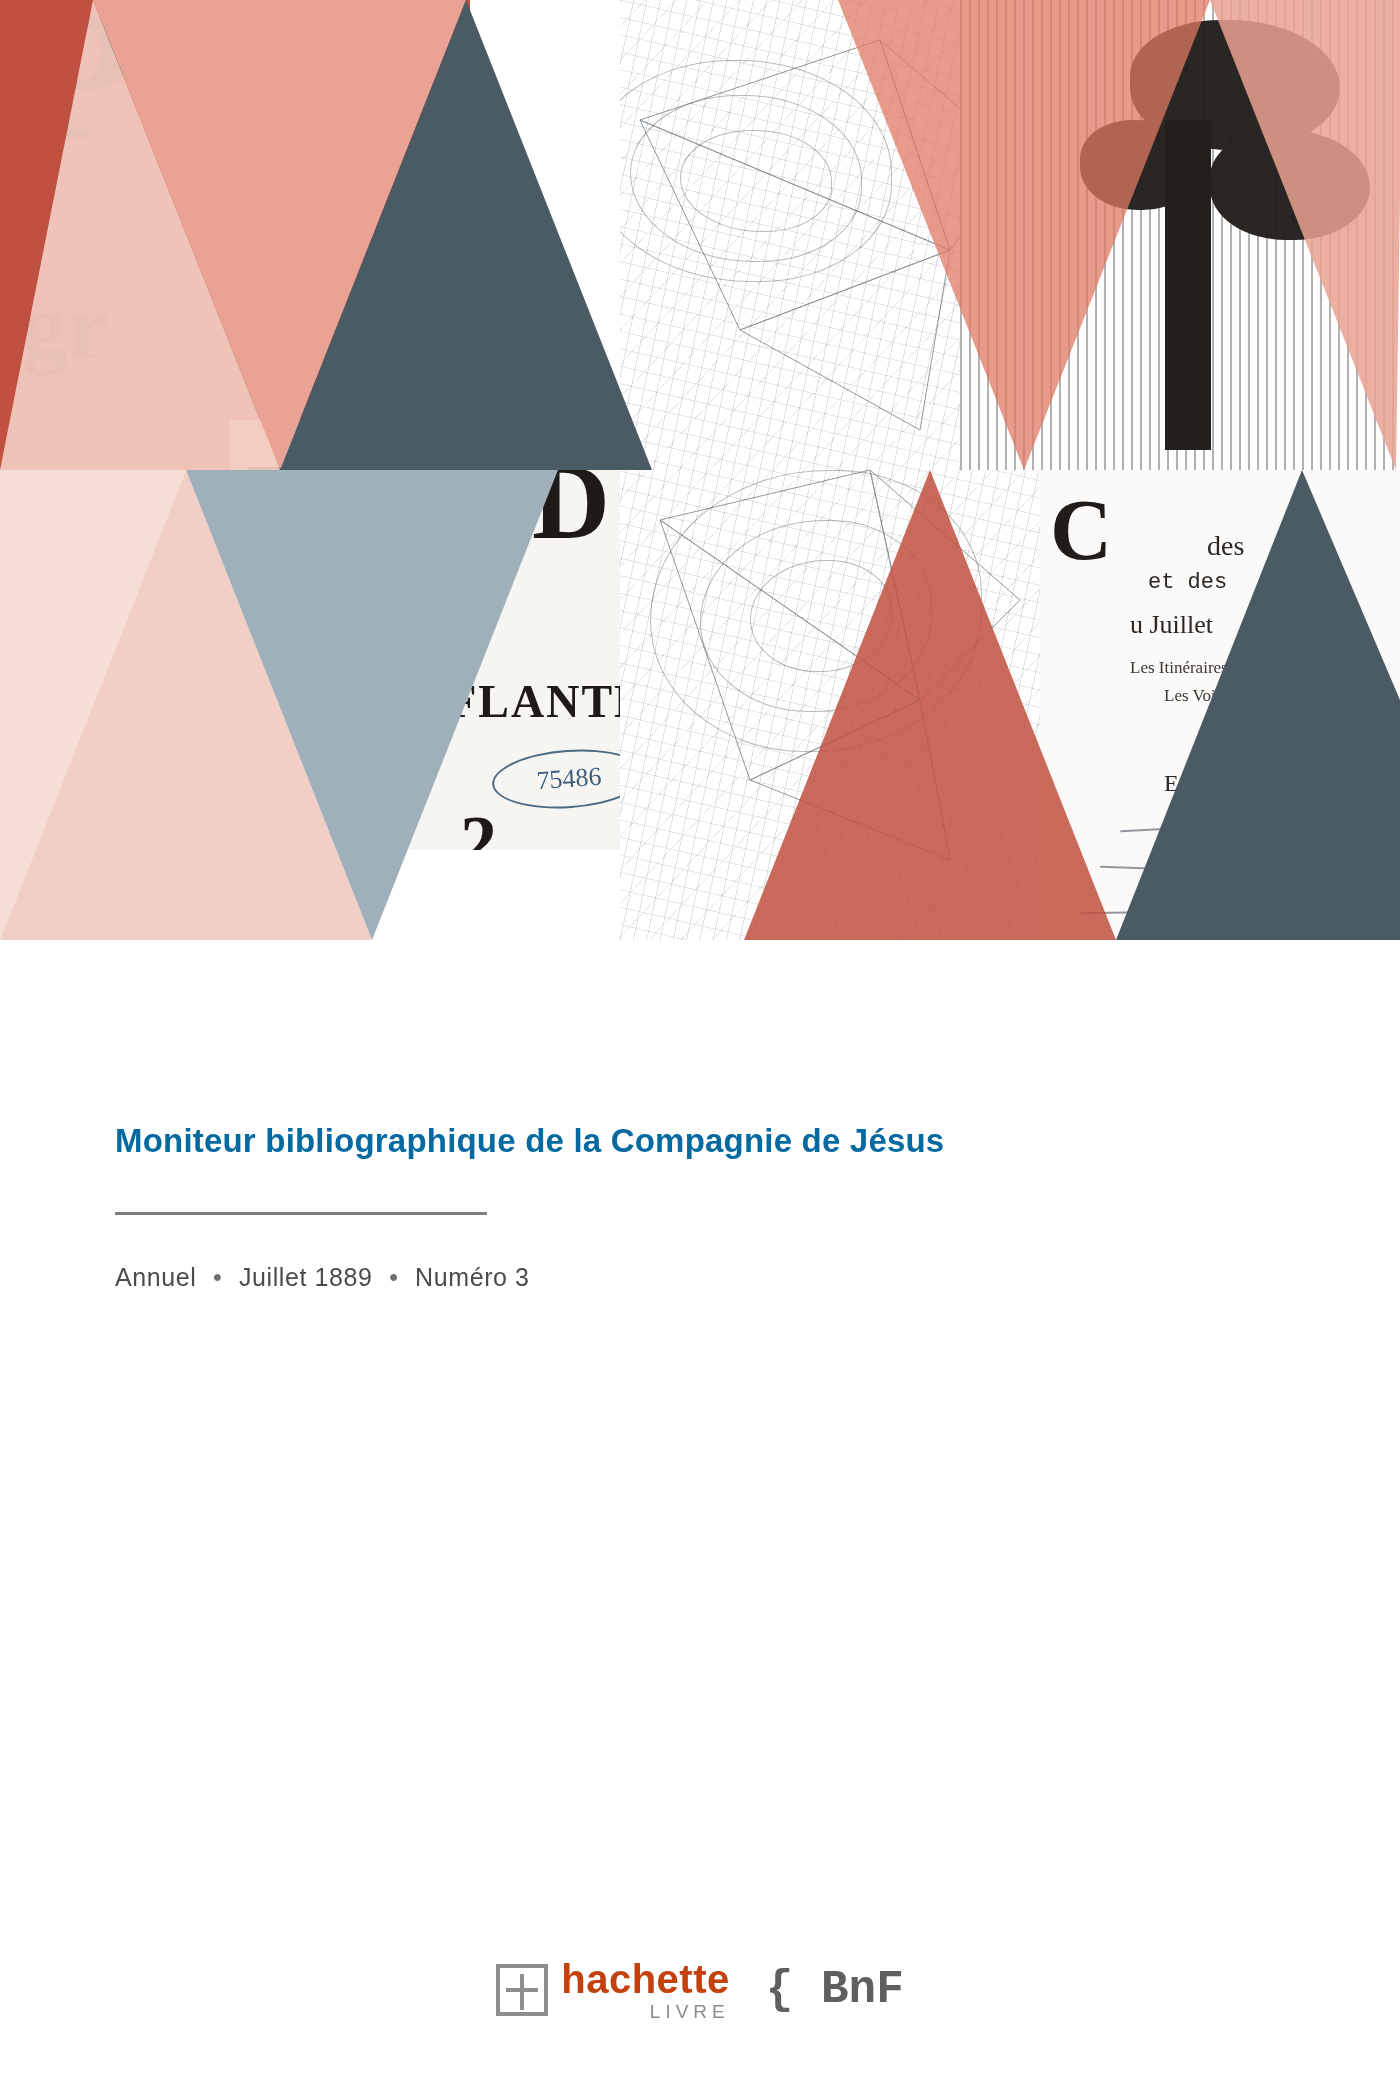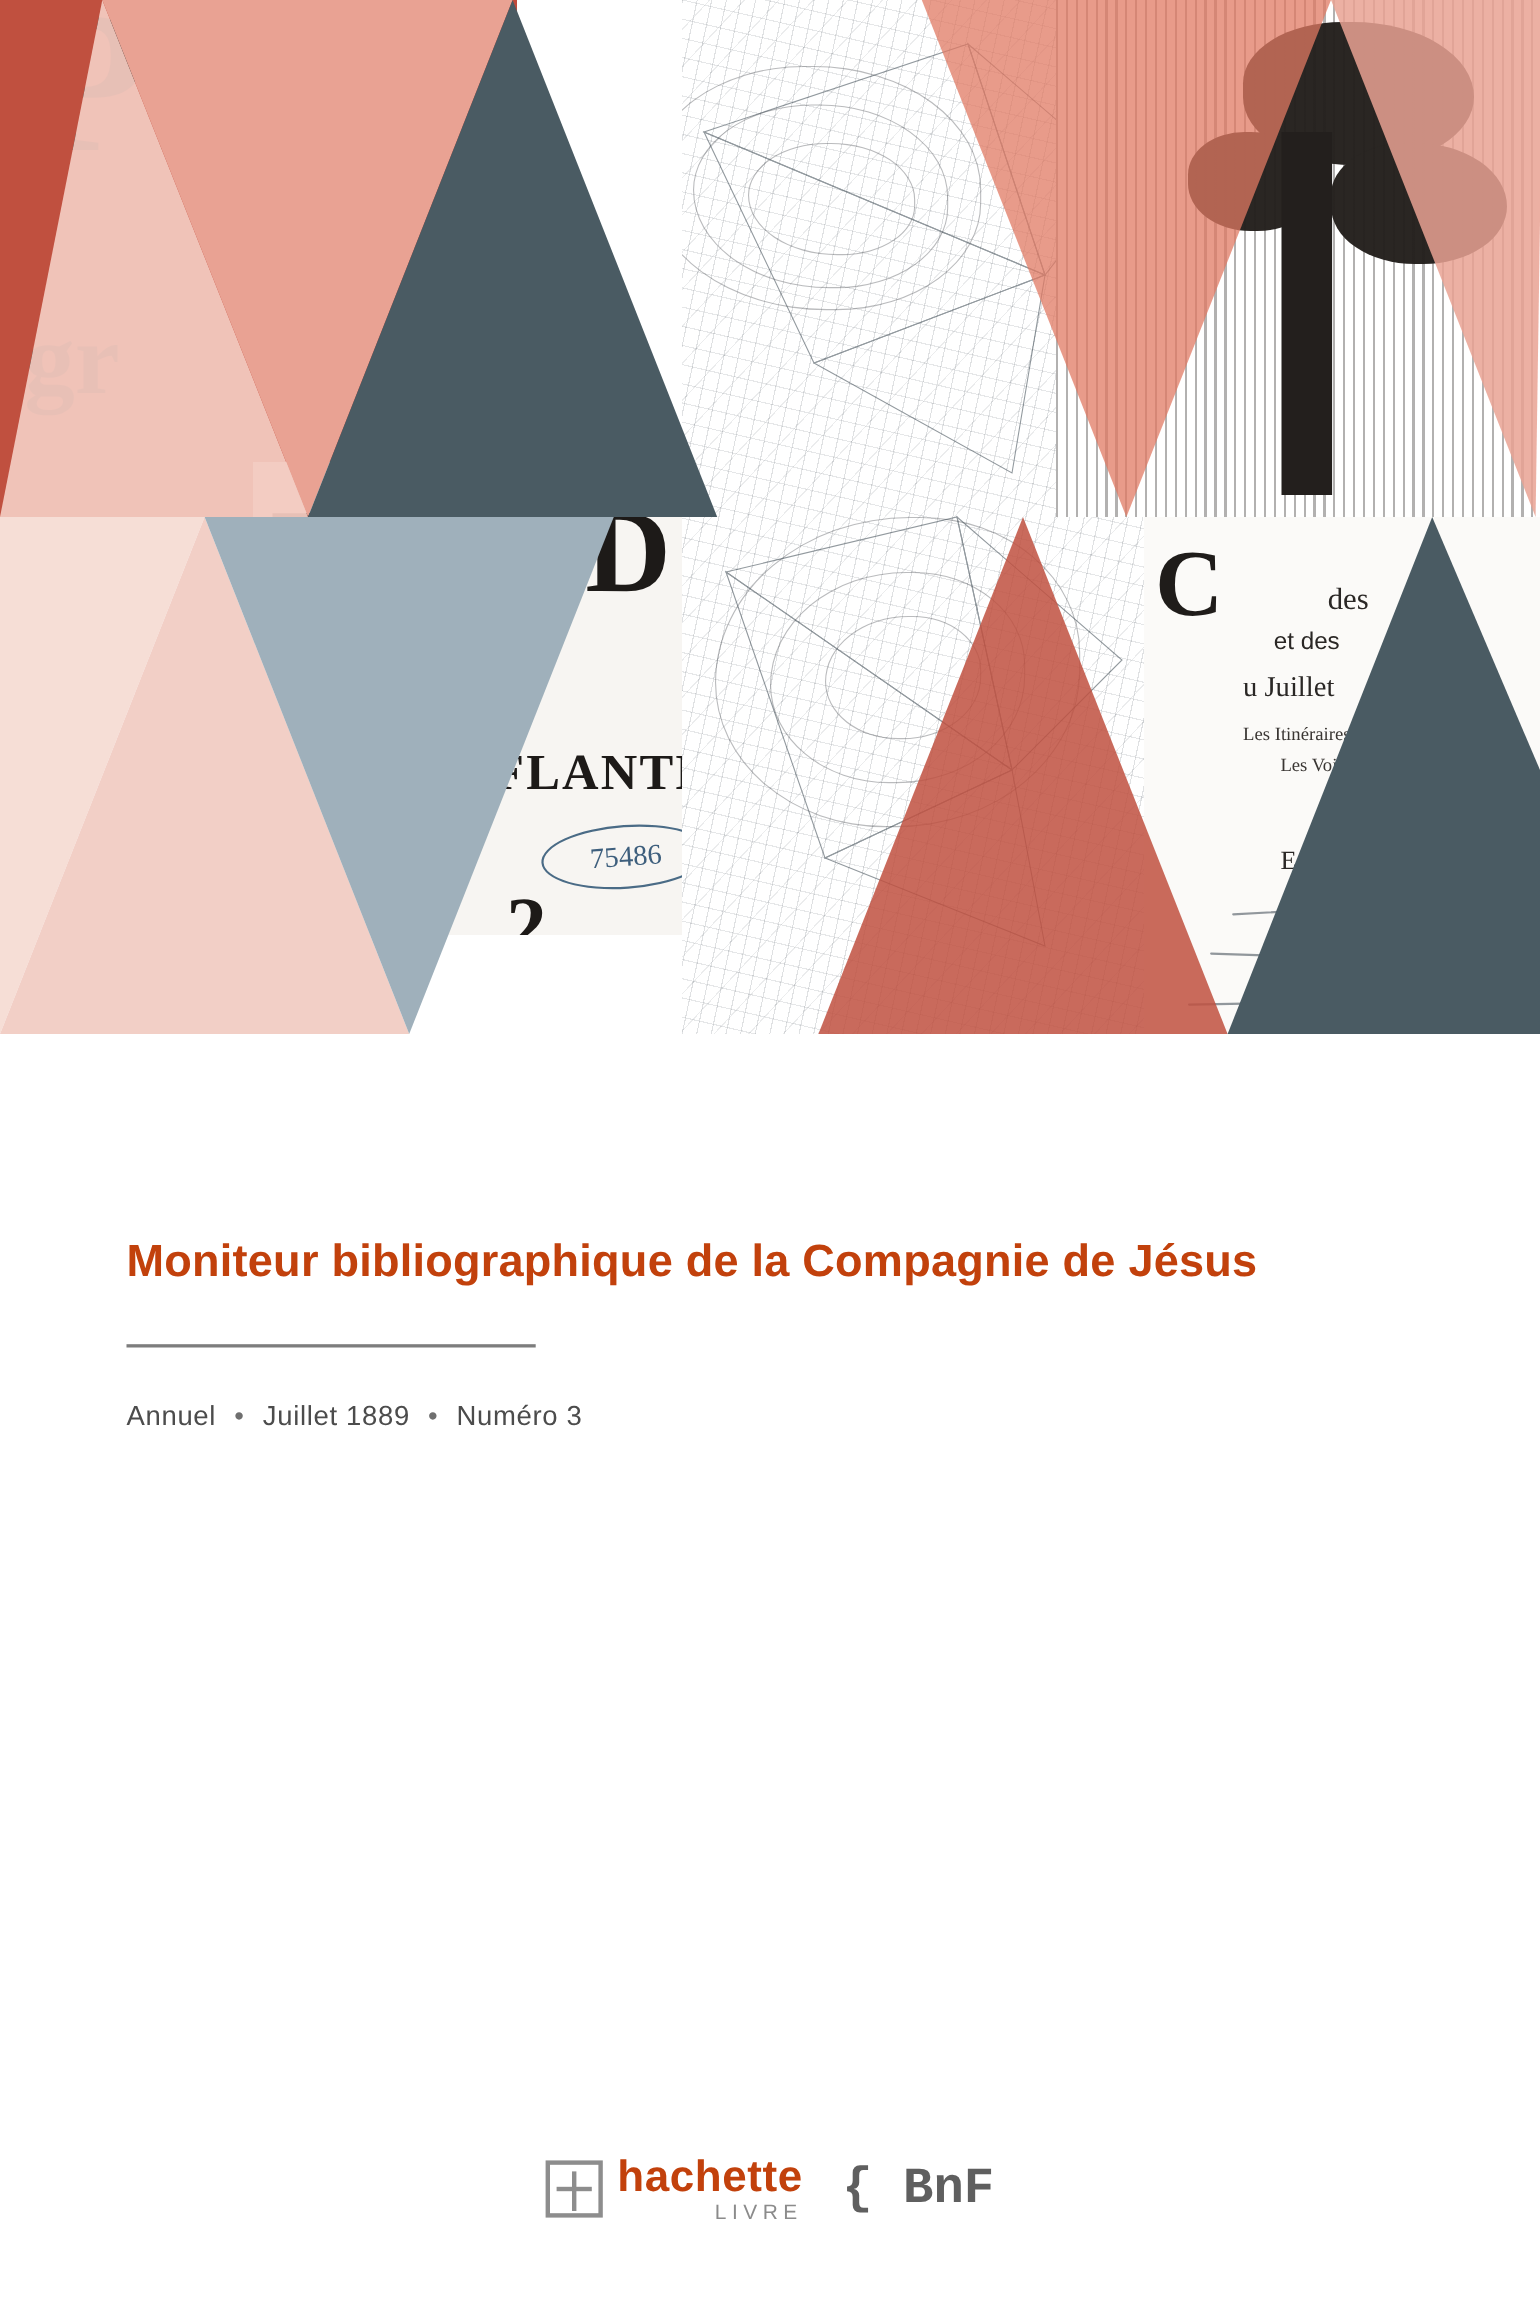--- a/index.html
+++ b/index.html
@@ -187,23 +187,23 @@
 
   
   .title-area {
     position: absolute;
     left: 115px;
     top: 1120px;
     width: 1060px;
   }
   .book-title {
     font-family: "Liberation Sans", sans-serif;
-    font-size: 41px;
-    font-weight: 700;
-    color: #c2410c;
+    font-size: 33px;
+    font-weight: 700;
+    color: #0369a1;
     line-height: 1.28;
     margin: 0;
     letter-spacing: .2px;
   }
   .rule {
     margin-top: 50px;
     width: 372px;
     height: 3px;
     background: #7d7d7d;
   }
@@ -329,21 +329,21 @@
       <div class="mass m1"></div>
       <div class="mass m2"></div>
       <div class="mass m3"></div>
       <div class="pillar"></div>
       <div class="hatch"></div>
     </div>
 
     <div class="img-block doc-right">
       <div class="bigc">C</div>
       <div style="position:absolute;left:120px;top:60px;font-family:'Liberation Serif',serif;font-size:28px;color:#2a2725;margin-left:47px;">des</div>
-      <div style="position:absolute;left:108px;top:100px;font-family:Liberation Sans, sans-serif;font-size:22px;color:#2a2725;margin-left:10px;">et des</div>
+      <div style="position:absolute;left:108px;top:100px;font-family:Liberation Mono, monospace;font-size:22px;color:#2a2725;">et des</div>
       <div style="position:absolute;left:90px;top:140px;font-family:'Liberation Serif',serif;font-size:26px;color:#2a2725;">u Juillet</div>
       <div style="position:absolute;left:90px;top:188px;font-family:'Liberation Serif',serif;font-size:17px;color:#3a3633;">Les Itinéraires mo</div>
       <div style="position:absolute;left:124px;top:216px;font-family:'Liberation Serif',serif;font-size:17px;color:#3a3633;">Les Voies</div>
       <div style="position:absolute;left:124px;top:300px;font-family:'Liberation Serif',serif;font-size:24px;color:#2a2725;">Eche</div>
       <div class="hand" style="left:80px;top:355px;width:200px;transform:rotate(-3deg);"></div>
       <div class="hand" style="left:60px;top:400px;width:240px;transform:rotate(2deg);"></div>
       <div class="hand" style="left:40px;top:440px;width:260px;transform:rotate(-1deg);"></div>
     </div>
 
     <div style="position:absolute;left:1180px;top:820px;font-family:'Liberation Serif',serif;font-size:24px;color:#2a2725;opacity:.8;">ergla</div>

